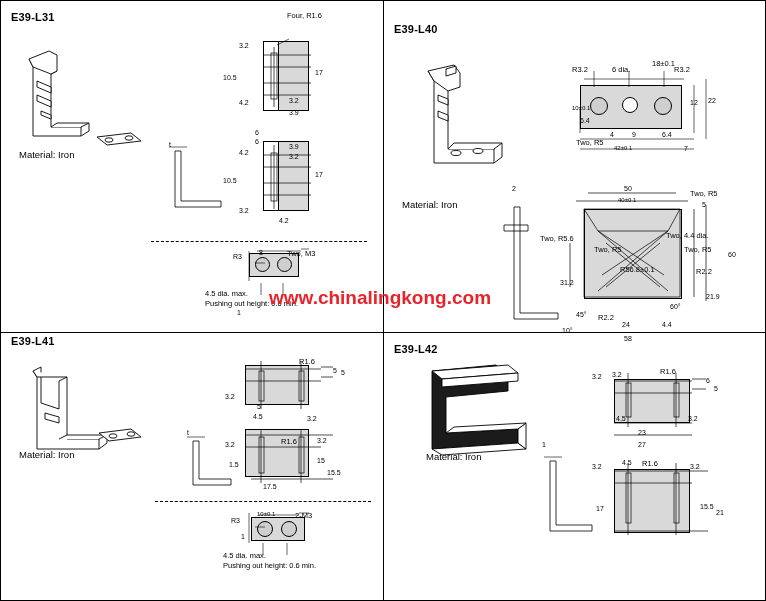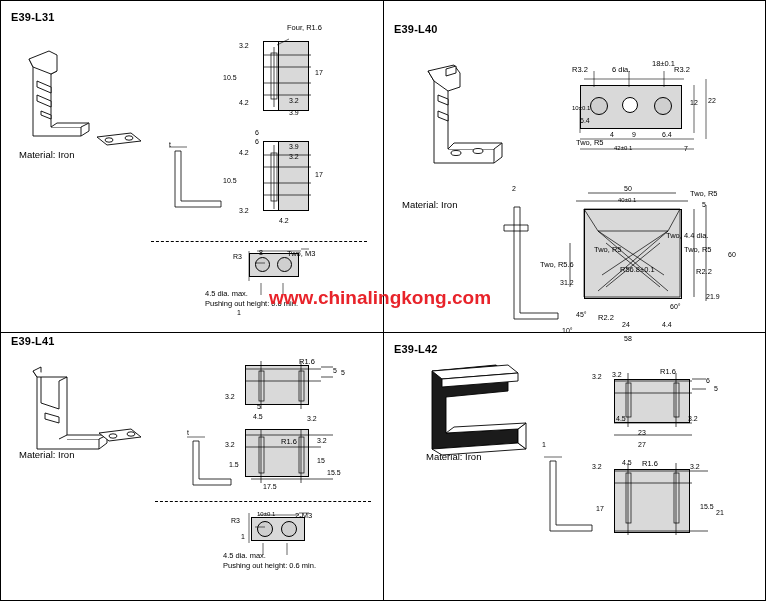--- a/index.html
+++ b/index.html
@@ -62,21 +62,21 @@
         <line x1="12" y1="58" x2="60" y2="58"></line>
         <path d="M26 8 L38 2" stroke-width="0.6"></path>
       </g>
     </svg>
     <div class="dim" style="left:238px;top:41px;">3.2</div>
     <div class="dim" style="left:222px;top:73px;">10.5</div>
     <div class="dim" style="left:238px;top:98px;">4.2</div>
     <div class="dim" style="left:288px;top:96px;">3.2</div>
     <div class="dim" style="left:288px;top:108px;">3.9</div>
     <div class="dim" style="left:314px;top:68px;">17</div>
-    <div class="note" style="left:286px;top:22px;">Four, R1.6</div>
+    <div class="note" style="left:286px;top:10px;">Four, R1.6</div>
 
     <div class="grayfill" style="left:262px;top:140px;width:44px;height:68px;"></div>
     <div class="whitefill" style="left:262px;top:140px;width:14px;height:68px;"></div>
     <svg width="120" height="90" style="left:250px;top:132px;">
       <g stroke="#000" stroke-width="0.7" fill="none">
         <rect x="20" y="20" width="6" height="48"></rect>
         <line x1="23" y1="12" x2="23" y2="76"></line>
         <line x1="12" y1="22" x2="60" y2="22"></line>
         <line x1="12" y1="34" x2="60" y2="34"></line>
         <line x1="12" y1="50" x2="60" y2="50"></line>
@@ -206,21 +206,21 @@
     <div class="dim" style="left:344px;top:238px;">60</div>
     <div class="dim" style="left:176px;top:266px;">31.2</div>
     <div class="dim" style="left:322px;top:280px;">21.9</div>
     <div class="dim" style="left:192px;top:298px;">45°</div>
     <div class="dim" style="left:286px;top:290px;">60°</div>
     <div class="dim" style="left:178px;top:314px;">10°</div>
     <div class="dim" style="left:238px;top:308px;">24</div>
     <div class="dim" style="left:278px;top:308px;">4.4</div>
     <div class="dim" style="left:240px;top:322px;">58</div>
     <div class="note" style="left:306px;top:176px;">Two, R5</div>
-    <div class="note" style="left:156px;top:247px;">Two, R5.6</div>
+    <div class="note" style="left:156px;top:221px;">Two, R5.6</div>
     <div class="note" style="left:210px;top:232px;">Two, R5</div>
     <div class="note" style="left:282px;top:218px;">Two, 4.4 dia.</div>
     <div class="note" style="left:300px;top:232px;">Two, R5</div>
     <div class="note" style="left:312px;top:254px;">R2.2</div>
     <div class="note" style="left:214px;top:300px;">R2.2</div>
     <div class="note s6" style="left:236px;top:252px;">R56.8±0.1</div>
 
     <svg width="70" height="140" style="left:108px;top:178px;">
       <g stroke="#000" stroke-width="0.8" fill="none">
         <path d="M22 16 L22 128 L66 128"></path>

